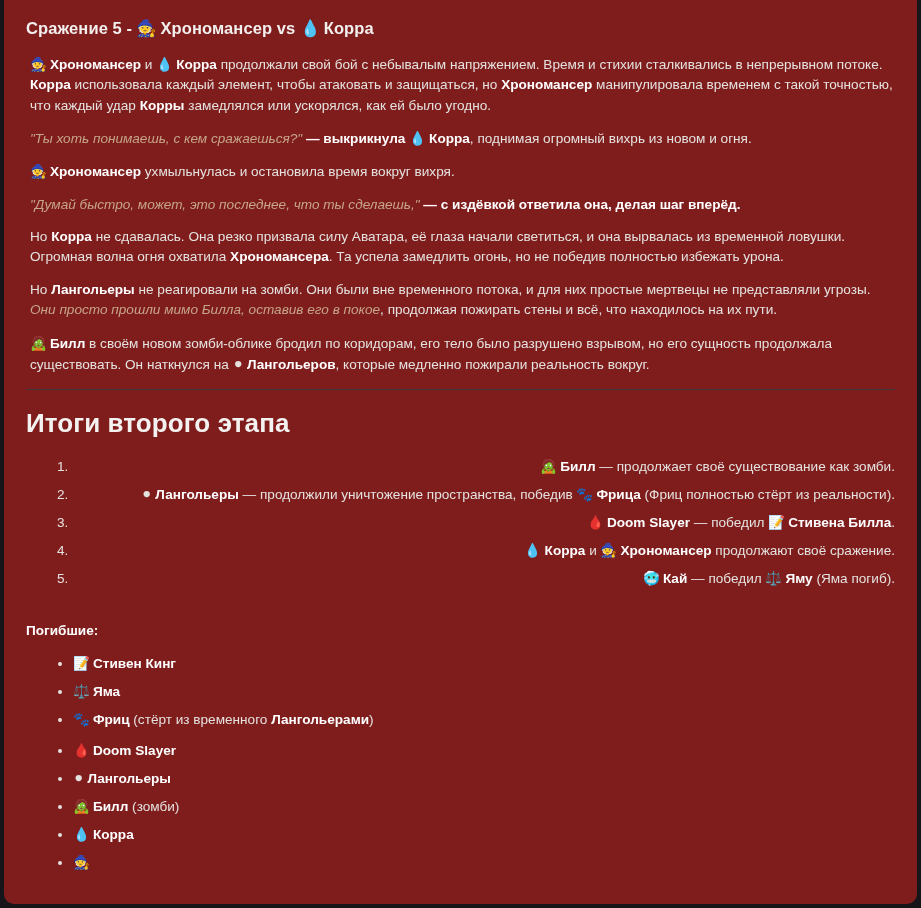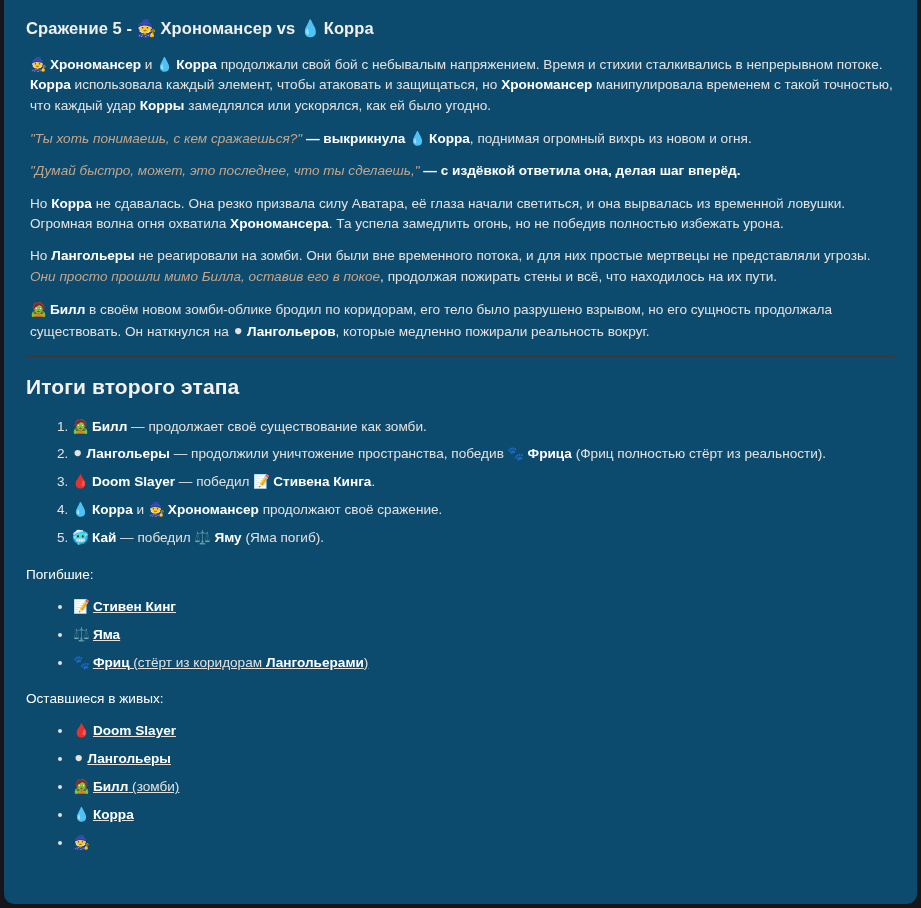--- a/index.html
+++ b/index.html
@@ -12,39 +12,39 @@
     height: 908px;
     overflow: hidden;
     font-family: "Liberation Sans", "DejaVu Sans", sans-serif;
   }
   #page {
     position: absolute;
     left: 4px;
     top: 0px;
     width: 913px;
     height: 904px;
-    background: #0c4a6e;
+    background: #7f1d1d;
     border-radius: 0 0 10px 10px;
     overflow: hidden;
   }
   .inner {
     padding: 14px 22px 0 22px;
     color: #e8e6e3;
     font-size: 13.6px;
     line-height: 1.5;
   }
   h3 {
     font-size: 16.5px;
     font-weight: bold;
     margin: 2px 0 12px 0;
     color: #f2f0ee;
     letter-spacing: 0.1px;
   }
   h2 {
-    font-size: 21px;
+    font-size: 26px;
     font-weight: bold;
     margin: 14px 0 13px 0;
     color: #f4f2f0;
     letter-spacing: 0.1px;
   }
   .divider {
     border: 0;
     border-top: 1px solid #3a363c;
     margin: 14px 0 0 0;
   }
@@ -59,35 +59,34 @@
   }
   .quote-em {
     color: #c6a68a;
     font-style: italic;
   }
   ol {
     margin: 0 0 10px 0;
     padding-left: 46px;
     color: #e4e2df;
   }
-  ol li { margin-bottom: 6.5px; }
+  ol li { margin-bottom: 6.5px; text-align: right; }
   ul {
     margin: 0 0 10px 0;
     padding-left: 47px;
     color: #e4e2df;
     list-style: disc;
-    text-decoration: underline;
   }
   ul li { margin-bottom: 6.5px; }
   ol li::marker { color: #e4e2df; }
   ul li::marker { color: #e4e2df; font-size: 13px; }
   .label {
-    font-weight: normal;
+    font-weight: bold;
     color: #ffffff;
-    margin: 16px 0 11px 0;
+    margin: 32px 0 11px 0;
   }
   .emo {
     font-family: "DejaVu Sans", sans-serif;
     font-style: normal;
     font-weight: normal;
     display: inline-block;
   }
   .sp { display: inline-block; width: 3px; }
 </style>
 </head>
@@ -95,50 +94,50 @@
 
 <div id="page">
   <div class="inner">
 
     <h3><span>Сражение 5 - </span><span class="emo">🧙</span><span class="sp"></span><span>Хрономансер</span><span> vs </span><span class="emo">💧</span><span class="sp"></span><span>Корра</span></h3>
 
     <p><span class="emo">🧙</span><span class="sp"></span><b>Хрономансер</b><span> и </span><span class="emo">💧</span><span class="sp"></span><b>Корра</b><span> продолжали свой бой с небывалым напряжением. Время и стихии сталкивались в непрерывном потоке. </span><b>Корра</b><span> использовала каждый элемент, чтобы атаковать и защищаться, но </span><b>Хрономансер</b><span> манипулировала временем с такой точностью, что каждый удар </span><b>Корры</b><span> замедлялся или ускорялся, как ей было угодно.</span></p>
 
     <p><span class="quote">"Ты хоть понимаешь, с кем сражаешься?"</span><b> — выкрикнула </b><span class="emo">💧</span><span class="sp"></span><b>Корра</b><span>, поднимая огромный вихрь из новом и огня.</span></p>
 
+    <p><span class="emo">🧙</span><span class="sp"></span><b>Хрономансер</b><span> ухмыльнулась и остановила время вокруг вихря.</span></p>
 
     <p><span class="quote">"Думай быстро, может, это последнее, что ты сделаешь,"</span><b> — с издёвкой ответила она, делая шаг вперёд.</b></p>
 
     <p><span>Но </span><b>Корра</b><span> не сдавалась. Она резко призвала силу Аватара, её глаза начали светиться, и она вырвалась из временной ловушки. Огромная волна огня охватила </span><b>Хрономансера</b><span>. Та успела замедлить огонь, но не победив полностью избежать урона.</span></p>
 
 
     <p><span>Но </span><b>Лангольеры</b><span> не реагировали на зомби. Они были вне временного потока, и для них простые мертвецы не представляли угрозы. </span><span class="quote-em">Они просто прошли мимо Билла, оставив его в покое</span><span>, продолжая пожирать стены и всё, что находилось на их пути.</span></p>
 
     <p><span class="emo">🧟</span><span class="sp"></span><b>Билл</b><span> в своём новом зомби-облике бродил по коридорам, его тело было разрушено взрывом, но его сущность продолжала существовать. Он наткнулся на </span><span class="emo">⚫</span><span class="sp"></span><b>Лангольеров</b><span>, которые медленно пожирали реальность вокруг.</span></p>
 
     <hr class="divider">
 
     <h2>Итоги второго этапа</h2>
 
     <ol>
       <li><span class="emo">🧟</span><span class="sp"></span><b>Билл</b><span> — продолжает своё существование как зомби.</span></li>
       <li><span class="emo">⚫</span><span class="sp"></span><b>Лангольеры</b><span> — продолжили уничтожение пространства, победив </span><span class="emo">🐾</span><span class="sp"></span><b>Фрица</b><span> (Фриц полностью стёрт из реальности).</span></li>
-      <li><span class="emo">🩸</span><span class="sp"></span><b>Doom Slayer</b><span> — победил </span><span class="emo">📝</span><span class="sp"></span><b>Стивена Кинга</b><span>.</span></li>
+      <li><span class="emo">🩸</span><span class="sp"></span><b>Doom Slayer</b><span> — победил </span><span class="emo">📝</span><span class="sp"></span><b>Стивена Билла</b><span>.</span></li>
       <li><span class="emo">💧</span><span class="sp"></span><b>Корра</b><span> и </span><span class="emo">🧙</span><span class="sp"></span><b>Хрономансер</b><span> продолжают своё сражение.</span></li>
       <li><span class="emo">🥶</span><span class="sp"></span><b>Кай</b><span> — победил </span><span class="emo">⚖️</span><span class="sp"></span><b>Яму</b><span> (Яма погиб).</span></li>
     </ol>
 
     <p class="label">Погибшие:</p>
     <ul>
       <li><span class="emo">📝</span><span class="sp"></span><b>Стивен Кинг</b></li>
       <li><span class="emo">⚖️</span><span class="sp"></span><b>Яма</b></li>
-      <li><span class="emo">🐾</span><span class="sp"></span><b>Фриц</b><span> (стёрт из коридорам </span><b>Лангольерами</b><span>)</span></li>
+      <li><span class="emo">🐾</span><span class="sp"></span><b>Фриц</b><span> (стёрт из временного </span><b>Лангольерами</b><span>)</span></li>
     </ul>
 
-    <p class="label">Оставшиеся в живых:</p>
     <ul>
       <li><span class="emo">🩸</span><span class="sp"></span><b>Doom Slayer</b></li>
       <li><span class="emo">⚫</span><span class="sp"></span><b>Лангольеры</b></li>
       <li><span class="emo">🧟</span><span class="sp"></span><b>Билл</b><span> (зомби)</span></li>
       <li><span class="emo">💧</span><span class="sp"></span><b>Корра</b></li>
       <li><span class="emo">🧙</span><span class="sp"></span></li>
 
     </ul>
 
   </div>

